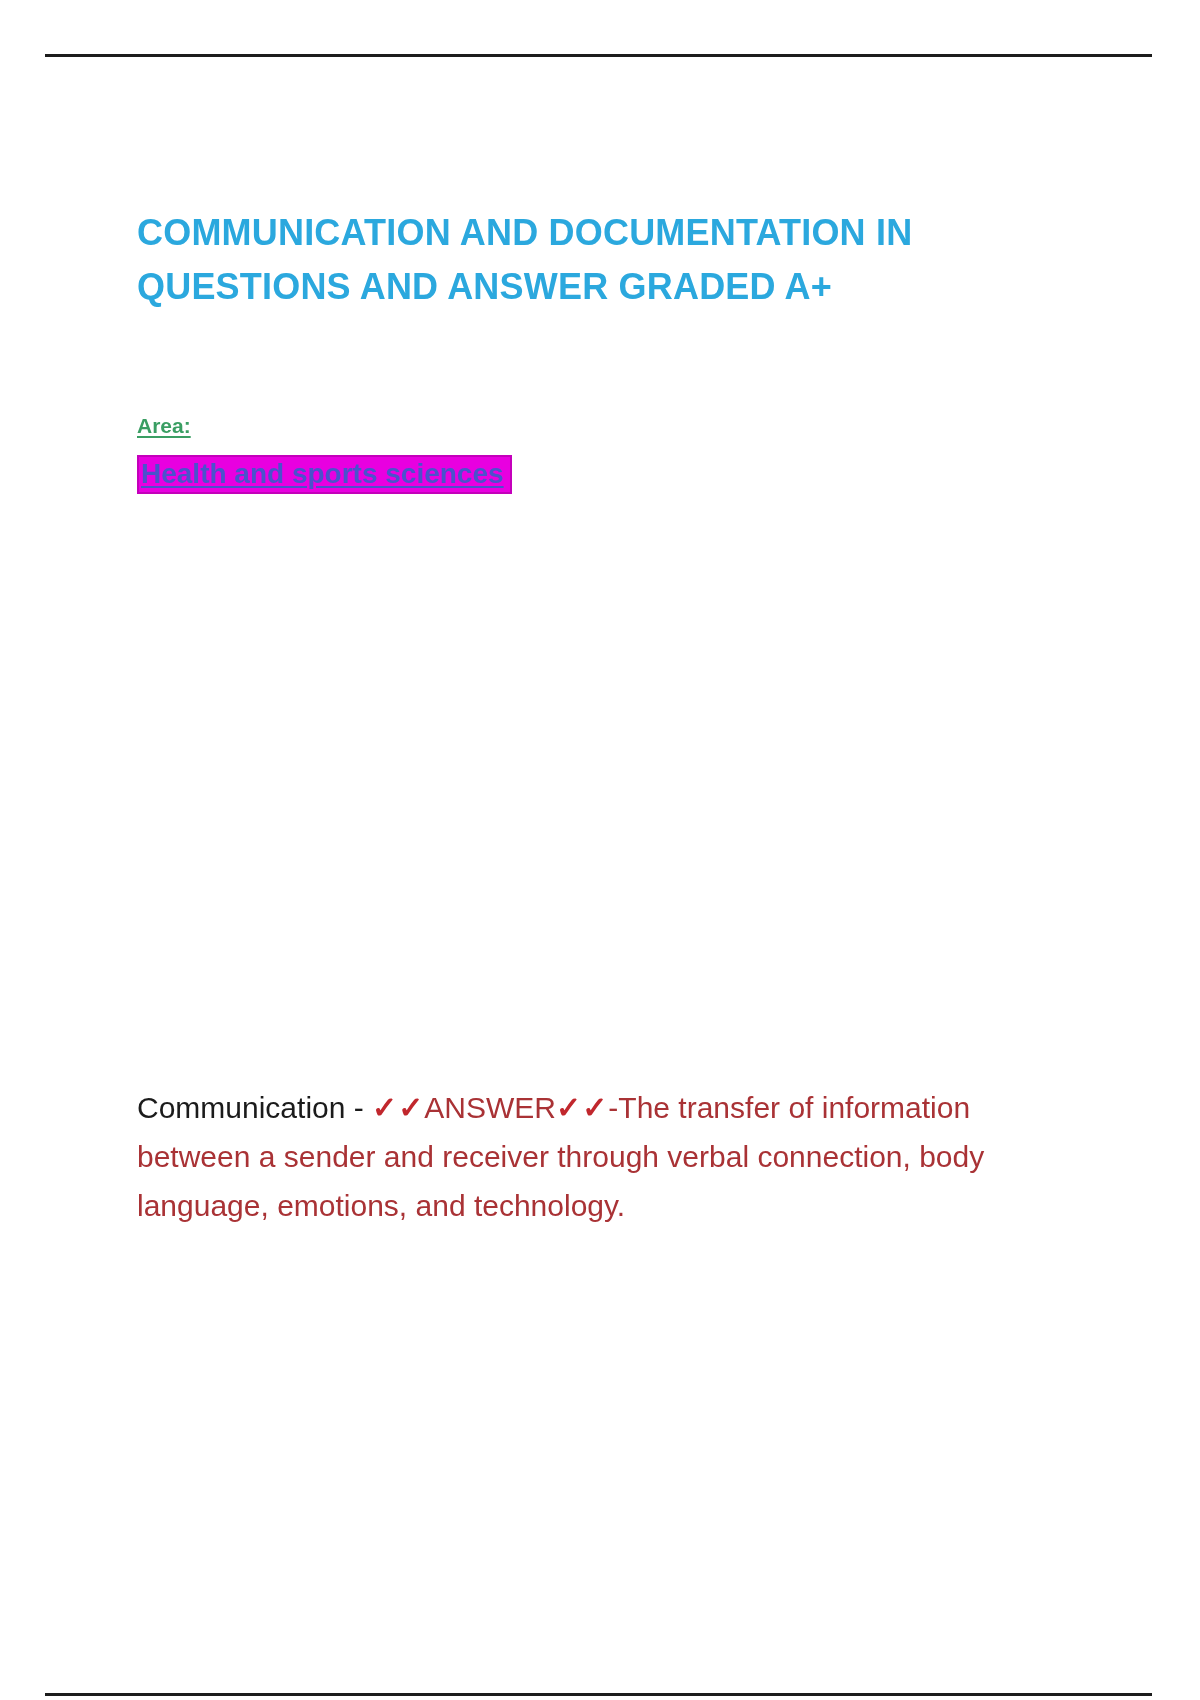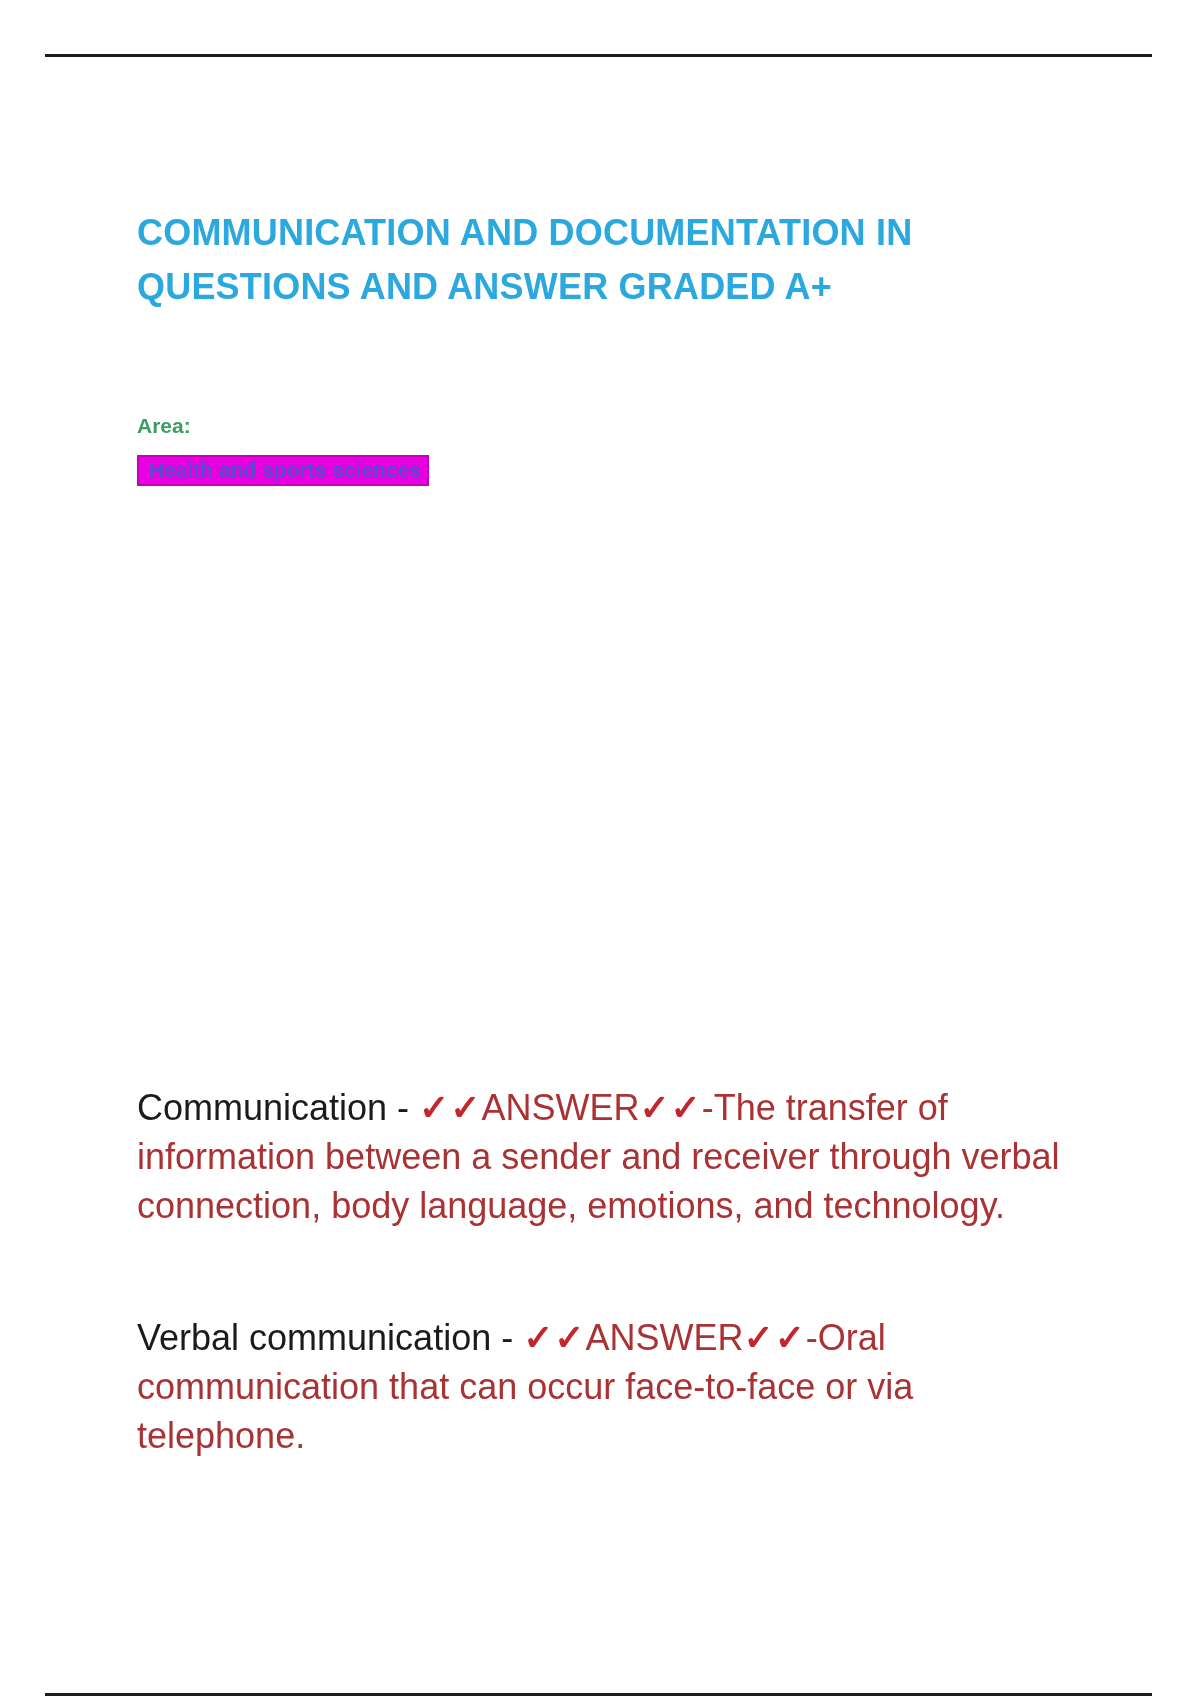--- a/index.html
+++ b/index.html
@@ -38,46 +38,47 @@
     letter-spacing: 0.2px;
   }
 
   .area-label {
     position: absolute;
     left: 137px;
     top: 414px;
     color: #3A9E63;
     font-size: 21px;
     font-weight: bold;
+    text-decoration: underline;
     text-underline-offset: 3px;
   }
 
   .area-highlight {
     position: absolute;
     left: 137px;
     top: 455px;
     background: #E800E0;
     border: 2px solid #C400BB;
     padding: 1px 6px 2px 2px;
     display: inline-block;
   }
   .area-highlight .link-text {
     color: #4A52CC;
-    font-size: 21px;
+    font-size: 28px;
     font-weight: bold;
+    text-decoration: underline;
     text-underline-offset: 3px;
     white-space: nowrap;
-    margin-left: 8px;
   }
 
   .qa {
     position: absolute;
     left: 137px;
     width: 935px;
-    font-size: 36px;
+    font-size: 30px;
     line-height: 49px;
     color: #1b1b1b;
   }
   .qa-1 { top: 1083px; }
   .qa-2 { top: 1313px; }
 
   .qa .term { color: #1b1b1b; }
   .qa .red  { color: #A93235; }
   .qa .check {
     color: #C1272D;
@@ -100,19 +101,16 @@
   <div class="area-label">Area:</div>
 
   <div class="area-highlight">
     <span class="link-text">Health and sports sciences</span>
   </div>
 
   <div class="qa qa-1">
     <span class="term">Communication - </span><span class="check">✓✓</span><span class="red">ANSWER</span><span class="check">✓✓</span><span class="red">-The transfer of information between a sender and receiver through verbal connection, body language, emotions, and technology.</span>
   </div>
 
-  <div class="qa qa-2">
-    <span class="term">Verbal communication - </span><span class="check">✓✓</span><span class="red">ANSWER</span><span class="check">✓✓</span><span class="red">-Oral communication that can occur face-to-face or via telephone.</span>
-  </div>
 
   <div class="rule rule-bottom"></div>
 
 </div>
 
 </body></html>

